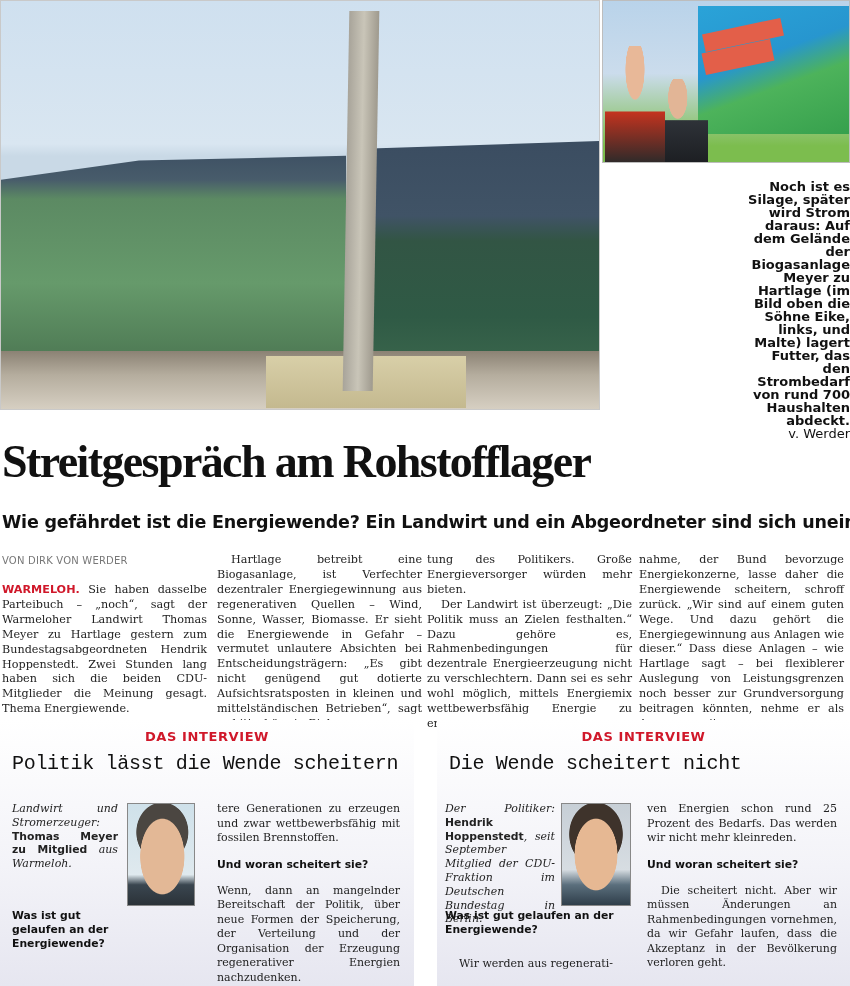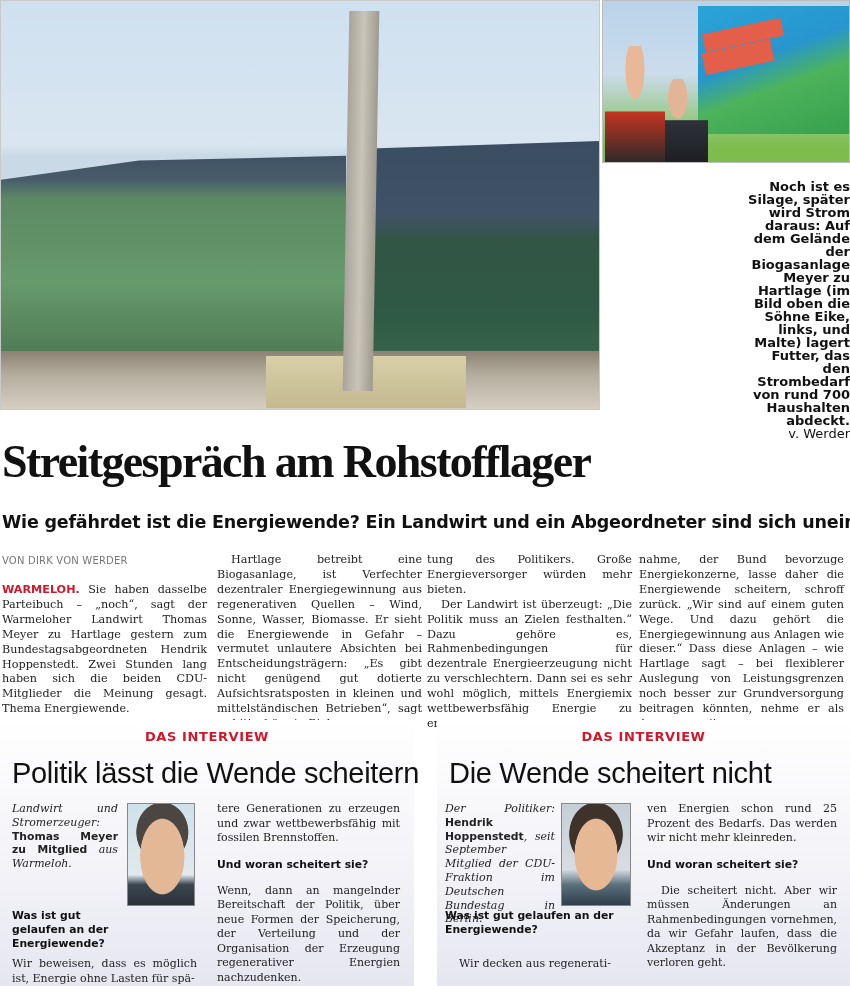--- a/index.html
+++ b/index.html
@@ -112,22 +112,22 @@
     background: linear-gradient(180deg, #ffffff 0%, #f3f3f8 55%, #e6e6f0 100%);
   }
   .ibox.left { left: 0; width: 414px; }
   .ibox.right { left: 437px; width: 413px; }
   .ibox-kicker {
     position: absolute; top: 9px; width: 100%; text-align: center;
     font-family: "DejaVu Sans", sans-serif; font-weight: bold;
     font-size: 13px; color: #d0182a; letter-spacing: 0.6px;
   }
   .ibox-title {
-    position: absolute; top: 36px; left: 12px;
-    font-family: Liberation Sans, sans-serif; font-size: 29px;
+    position: absolute; top: 27px; left: 12px;
+    font-family: Liberation Mono, monospace; font-size: 20px;
     line-height: 34px; color: #111; letter-spacing: -0.3px; white-space: nowrap;
   }
   .ibox-intro {
     position: absolute; left: 12px; top: 82px; width: 106px;
     font-size: 11px; line-height: 13.8px; text-align: justify; color: #222;
   }
   .ibox.right .ibox-intro { left: 8px; width: 110px; }
   .ibox-intro em { font-style: italic; }
   .ibox-intro b { font-family: "DejaVu Sans", sans-serif; font-weight: bold; font-size: 10.8px; }
   .portrait {
@@ -221,36 +221,35 @@
 <div class="ibox left">
   <div class="ibox-kicker">DAS INTERVIEW</div>
   <div class="ibox-title">Politik lässt die Wende scheitern</div>
   <div class="ibox-intro">
     <em>Landwirt und Stromerzeuger:</em>
     <b>Thomas Meyer zu Mitglied</b>
     <em>aus Warmeloh.</em>
   </div>
   <div class="portrait p1"></div>
   <div class="ibox-q q1">Was ist gut gelaufen an der Energiewende?</div>
-  <div class="ibox-a a1">Wir beweisen, dass es möglich ist, Energie ohne Lasten für spä-</div>
   <div class="ibox-col2">
     <div class="p">tere Generationen zu erzeugen und zwar wettbewerbsfähig mit fossilen Brennstoffen.</div>
     <div class="q">Und woran scheitert sie?</div>
     <div class="p">Wenn, dann an mangelnder Bereitschaft der Politik, über neue Formen der Speicherung, der Verteilung und der Organisation der Erzeugung regenerativer Energien nachzudenken.</div>
   </div>
 </div>
 
 <div class="ibox right">
   <div class="ibox-kicker">DAS INTERVIEW</div>
   <div class="ibox-title">Die Wende scheitert nicht</div>
   <div class="ibox-intro">
     <em>Der Politiker:</em>
     <b>Hendrik Hoppenstedt</b><em>, seit September Mitglied der CDU-Fraktion im Deutschen Bundestag in Berlin.</em>
   </div>
   <div class="portrait p2"></div>
   <div class="ibox-q q1">Was ist gut gelaufen an der Energiewende?</div>
-  <div class="ibox-a a1">Wir decken aus regenerati-</div>
+  <div class="ibox-a a1">Wir werden aus regenerati-</div>
   <div class="ibox-col2">
     <div class="p">ven Energien schon rund 25 Prozent des Bedarfs. Das werden wir nicht mehr kleinreden.</div>
     <div class="q">Und woran scheitert sie?</div>
     <div class="p after">Die scheitert nicht. Aber wir müssen Änderungen an Rahmenbedingungen vornehmen, da wir Gefahr laufen, dass die Akzeptanz in der Bevölkerung verloren geht.</div>
   </div>
 </div>
 
 </body></html>

